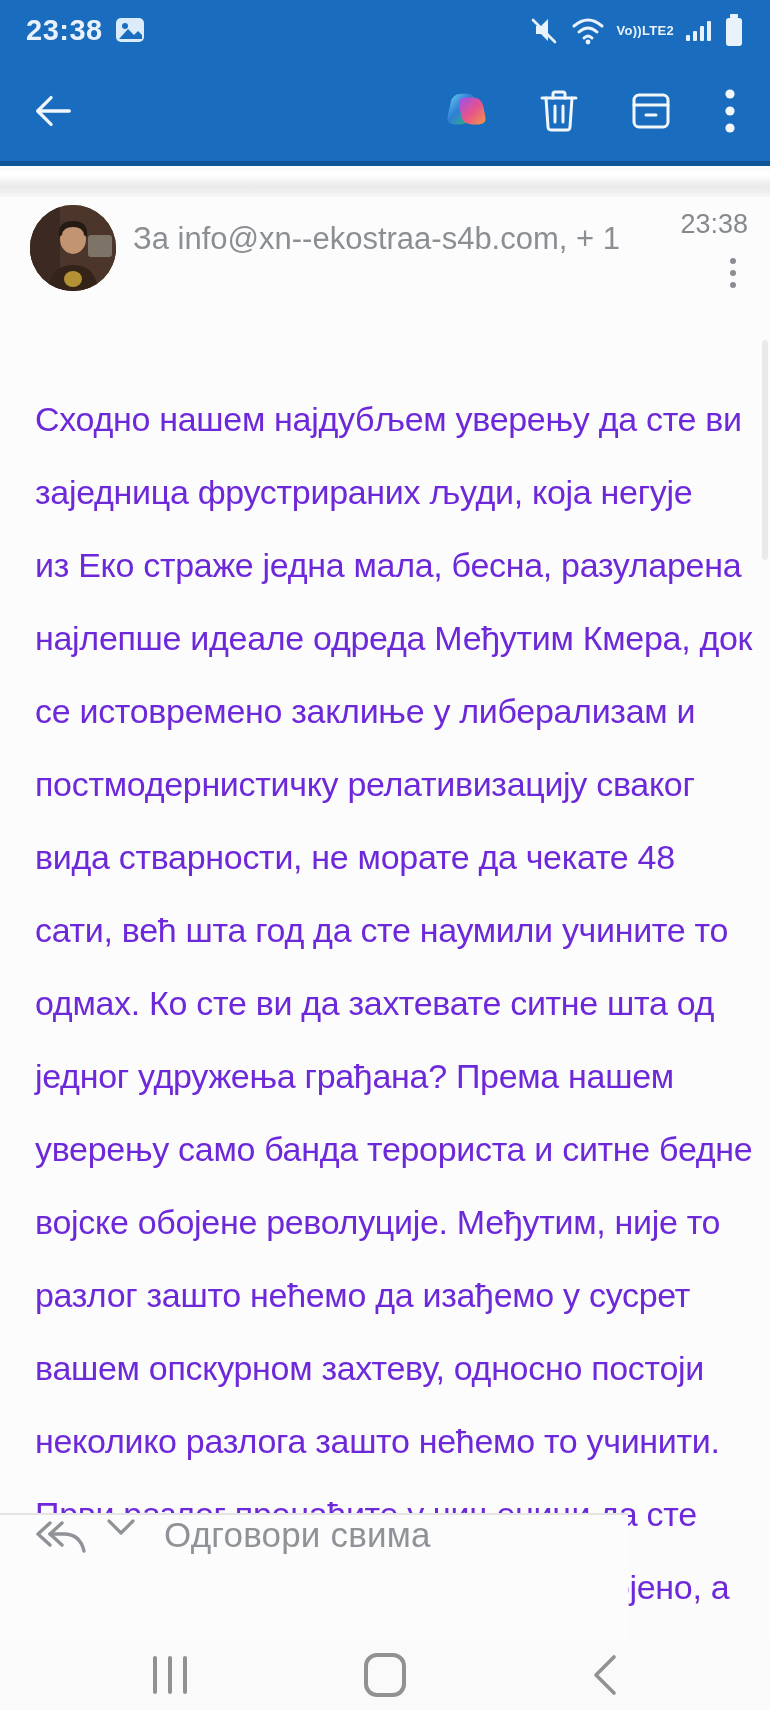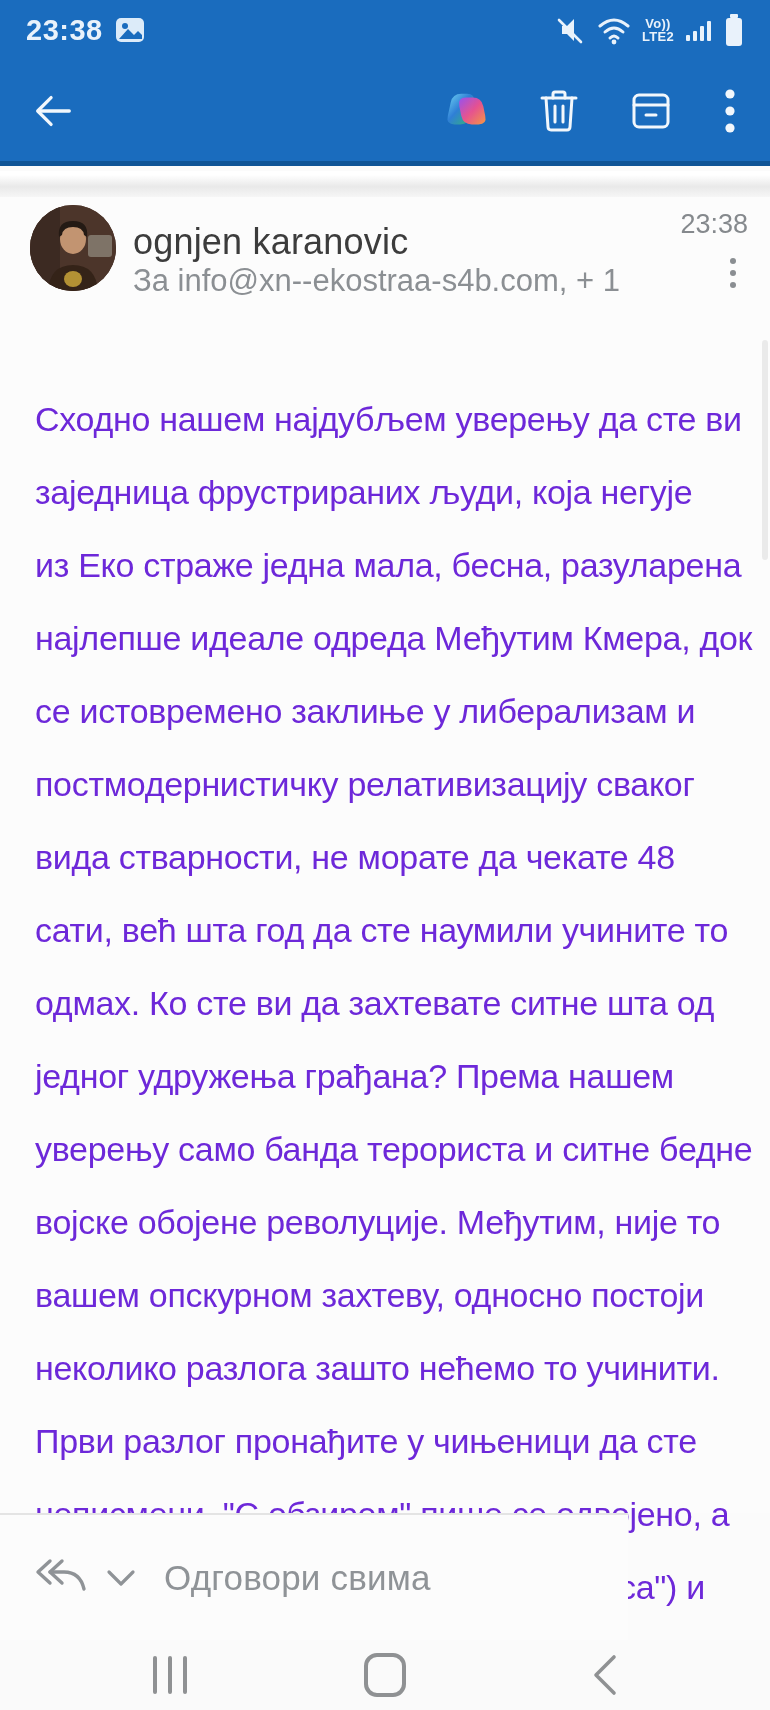--- a/index.html
+++ b/index.html
@@ -7,21 +7,21 @@
   body { font-family:"Liberation Sans", sans-serif; background:#fafafa; }
   .screen { position:relative; width:770px; height:1710px; overflow:hidden; background:#fbfbfb; }
 
   
   .statusbar { position:absolute; top:0; left:0; width:770px; height:60px;
     background:#1a6cbe; display:flex; align-items:center; justify-content:space-between;
     padding:0 26px; color:#e9f2fb; }
   .sb-left { display:flex; align-items:center; gap:12px; }
   .sb-time { font-size:29px; font-weight:bold; letter-spacing:0.5px; }
   .sb-right { display:flex; align-items:center; gap:10px; }
-  .volte { display:flex; flex-direction:column; align-items:center; line-height:1; font-weight:bold; }
+  .volte { display:flex; flex-direction:row; line-height:1; font-weight:bold; }
   .volte span { font-size:13px; letter-spacing:0.3px; }
 
   
   .appbar { position:absolute; top:60px; left:0; width:770px; height:106px;
     background:#1a6cbe; border-bottom:5px solid #0f5496;
     display:flex; align-items:center; padding:0 30px; }
   .appbar .grow { flex:1; }
   .ab-icon { width:46px; height:46px; display:flex; align-items:center; justify-content:center; }
   .ab-group { display:flex; align-items:center; gap:46px; }
 
@@ -43,21 +43,21 @@
 
   
   .email-body { padding:56px 30px 0 35px; overflow:hidden; }
   .email-body .line { white-space:nowrap; font-size:34px; line-height:73px; color:#6d28d9; letter-spacing:-0.3px; }
 
   .scroll-hint { position:absolute; right:2px; top:340px; width:6px; height:220px;
     background:rgba(0,0,0,0.07); border-radius:3px; }
 
   
   .reply-bar { position:absolute; top:1513px; left:0; width:628px; height:127px;
-    background:#fcfcfc; border-top:2px solid #e4e4e4; display:flex; align-items:center; padding:0 34px; }
+    background:#fcfcfc; border-top:2px solid #e4e4e4; display:flex; align-items:flex-start; padding:0 34px; }
   .reply-label { font-size:35px; color:#8f9397; margin-left:26px; letter-spacing:0.2px; }
   .chev-down { margin-left:16px; }
 
   
   .navbar { position:absolute; top:1640px; left:0; width:770px; height:70px; background:#fafafa;
     display:flex; align-items:center; }
   .nav-slot { position:absolute; display:flex; align-items:center; justify-content:center; }
   .nav-recents { left:125px; width:90px; height:70px; gap:11px; }
   .nav-recents i { width:4px; height:38px; background:#8f9193; border-radius:2px; }
   .nav-home { left:340px; width:90px; height:70px; }
@@ -180,21 +180,20 @@
           <rect width="86" height="86" fill="#4c352a"></rect>
           <rect x="0" y="0" width="30" height="86" fill="#3c2a22"></rect>
           <rect x="58" y="30" width="24" height="22" rx="3" fill="#8b8377" opacity="0.8"></rect>
           <ellipse cx="43" cy="34" rx="13" ry="15" fill="#c29471"></ellipse>
           <path d="M29 32 q-2-16 14-16 q16 0 14 16 l-3 -2 q-1-8 -11-8 q-10 0 -11 8 z" fill="#241a14"></path>
           <path d="M18 86 q2-26 25-26 q23 0 25 26 z" fill="#342318"></path>
           <ellipse cx="43" cy="74" rx="9" ry="8" fill="#caa53a" opacity="0.85"></ellipse>
         </svg>
       </div>
       <div class="hdr-text">
-        <div class="sender">ognjen karanovic</div>
         <div class="recipients">За info@xn--ekostraa-s4b.com, + 1</div>
       </div>
       <div class="hdr-right">
         <div class="hdr-time">23:38</div>
         <div class="hdr-dots">
             <i></i>
             <i></i>
             <i></i>
           </div>
       </div>
@@ -207,20 +206,21 @@
         <div class="line">из Еко страже једна мала, бесна, разуларена</div>
         <div class="line">најлепше идеале одреда Међутим Кмера, док</div>
         <div class="line">се истовремено заклиње у либерализам и</div>
         <div class="line">постмодернистичку релативизацију сваког</div>
         <div class="line">вида стварности, не морате да чекате 48</div>
         <div class="line">сати, већ шта год да сте наумили учините то</div>
         <div class="line">одмах. Ко сте ви да захтевате ситне шта од</div>
         <div class="line">једног удружења грађана? Према нашем</div>
         <div class="line">уверењу само банда терориста и ситне бедне</div>
         <div class="line">војске обојене револуције. Међутим, није то</div>
+        <div class="line">разлог зашто нећемо да изађемо у сусрет</div>
         <div class="line">вашем опскурном захтеву, односно постоји</div>
         <div class="line">неколико разлога зашто нећемо то учинити.</div>
         <div class="line">Први разлог пронађите у чињеници да сте</div>
         <div class="line">неписмени. "С обзиром" пише се одвојено, а</div>
         <div class="line">после овог предлога за припадност ("са") и</div>
         <div class="line">именице ("обзир"), обавезно МОРА да стоји</div>
       </div>
   </div>
 
   <div class="scroll-hint"></div>

